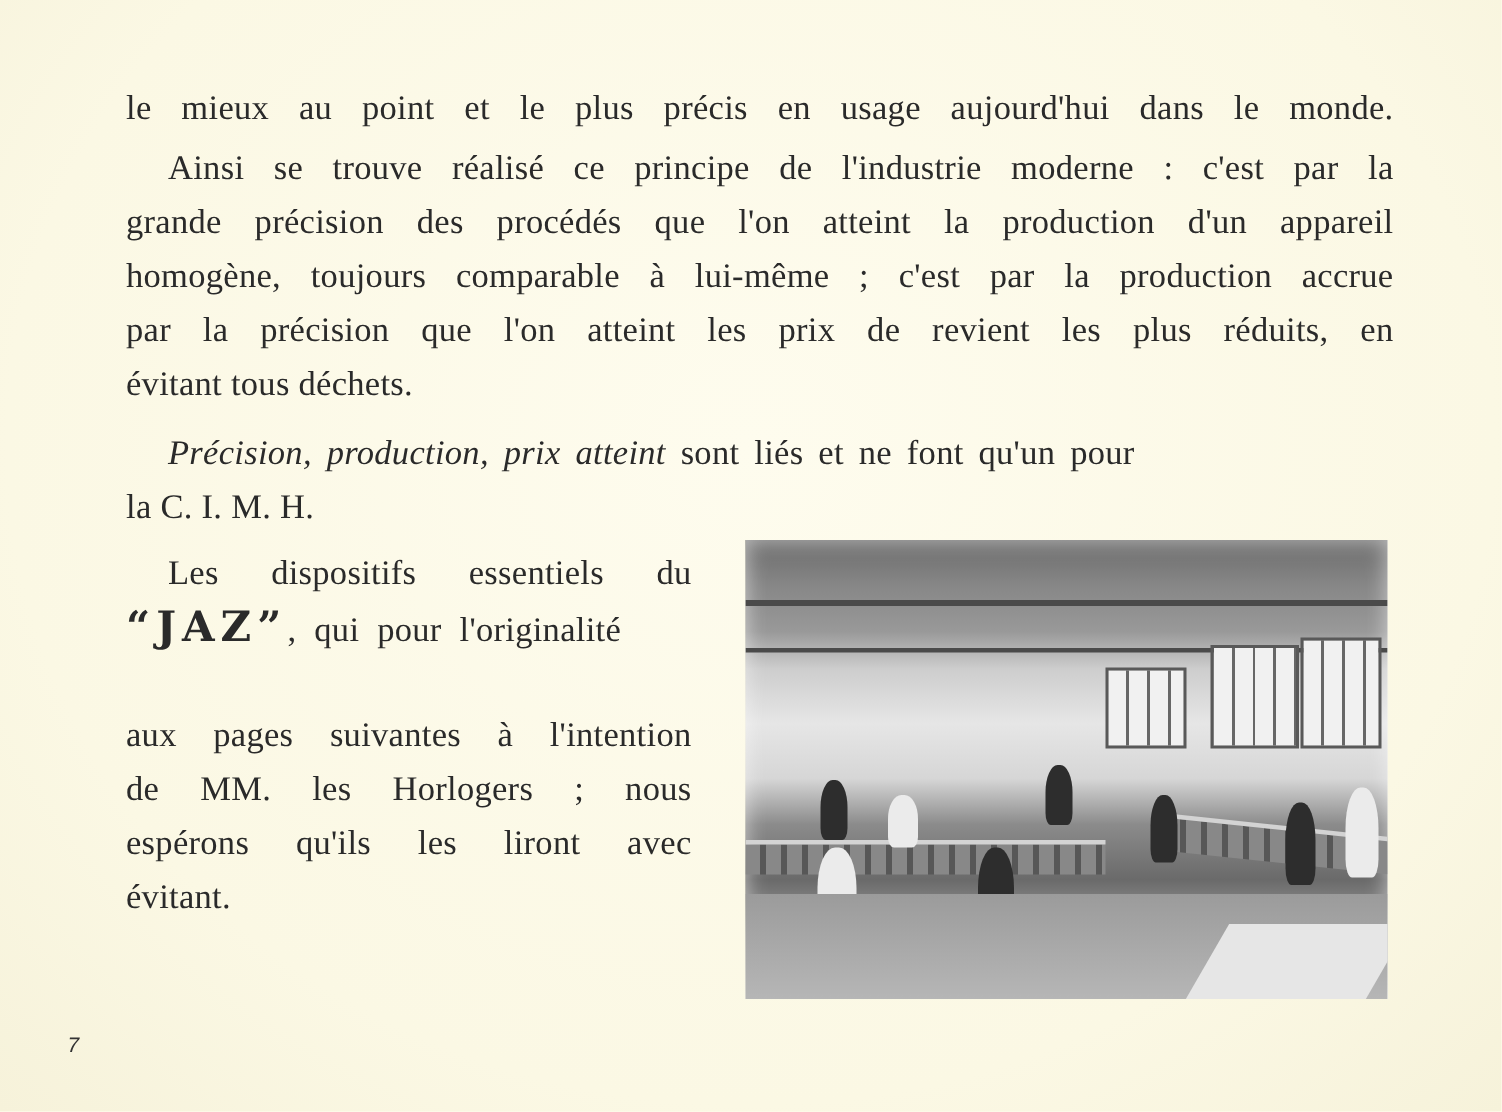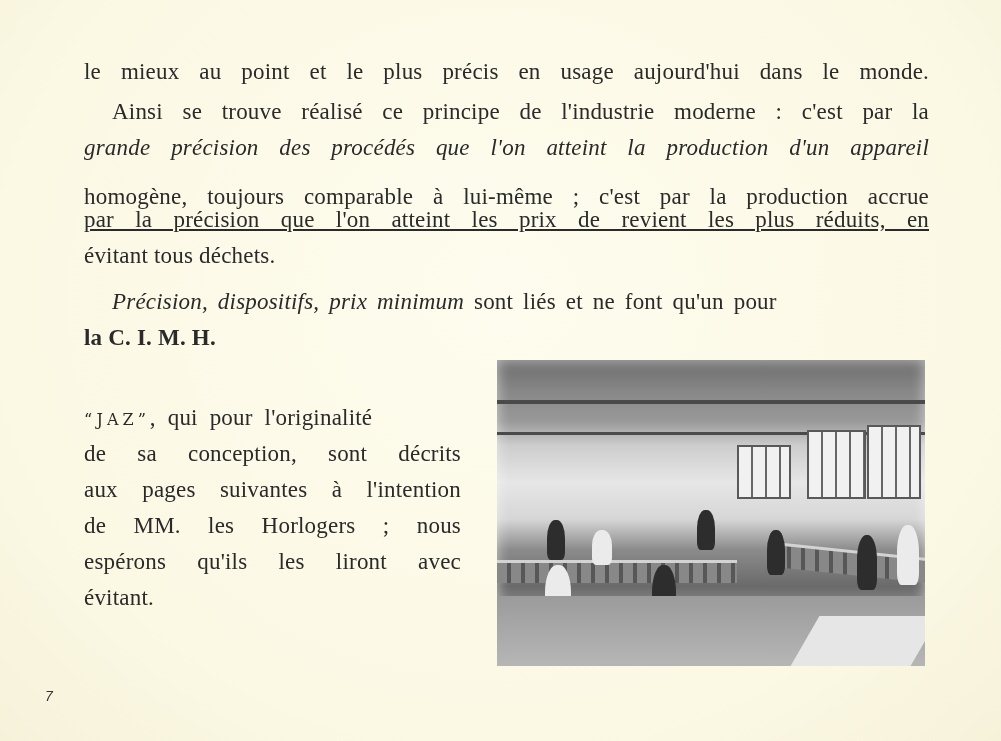--- a/index.html
+++ b/index.html
@@ -37,24 +37,24 @@
       text-align: center;
       text-align-last: left;
     }
     .indent { padding-left: 28px; width: 817px; }
     .ital { font-style: italic; }
     .narrow {
       width: 377px;
     }
     .narrow.indent { width: 349px; }
     .jaz {
-      font-weight: normal;
+      font-weight: bold;
       letter-spacing: 4px;
       font-family: "DejaVu Serif", serif;
-      font-size: 16px;
+      font-size: 28px;
     }
     .photo {
       position: absolute;
       left: 497px;
       top: 360px;
       width: 428px;
       height: 306px;
       background:
         linear-gradient(180deg, #6f6b62 0%, #8b877d 10%, #9d998e 20%, #cfcdc4 28%, #e7e6df 40%, #d8d6cd 52%, #8f8b80 62%, #6e6a60 74%, #a6a398 86%, #c9c6bb 100%);
       box-shadow: inset 0 0 14px rgba(255,255,240,0.6);
@@ -107,34 +107,34 @@
     }
   </style>
 </head>
 <body>
 
 <div class="page">
 
   <div class="line" style="top:54px;">le mieux au point et le plus précis en usage aujourd'hui dans le monde.</div>
 
   <div class="line indent" style="top:94px;">Ainsi se trouve réalisé ce principe de l'industrie moderne : c'est par la</div>
-  <div class="line" style="top:130px;font-style:italic;">grande précision des procédés que l'on atteint la production d'un appareil</div>
-  <div class="line" style="top:179px;">homogène, toujours comparable à lui-même ; c'est par la production accrue</div>
-  <div class="line" style="top:202px;text-decoration:underline;">par la précision que l'on atteint les prix de revient les plus réduits, en</div>
+  <div class="line" style="top:130px;">grande précision des procédés que l'on atteint la production d'un appareil</div>
+  <div class="line" style="top:166px;">homogène, toujours comparable à lui-même ; c'est par la production accrue</div>
+  <div class="line" style="top:202px;">par la précision que l'on atteint les prix de revient les plus réduits, en</div>
   <div class="line nojust" style="top:238px;">évitant tous déchets.</div>
 
   <div class="line indent" style="top:284px; text-align:left; text-align-last:left; word-spacing:4px;">
-    <span class="ital">Précision, dispositifs, prix minimum</span><span> sont liés et ne font qu'un pour</span>
+    <span class="ital">Précision, production, prix atteint</span><span> sont liés et ne font qu'un pour</span>
   </div>
-  <div class="line nojust" style="top:320px;font-weight:bold;">la  C. I. M. H.</div>
+  <div class="line nojust" style="top:320px;">la  C. I. M. H.</div>
 
+  <div class="line narrow indent" style="top:364px;">Les dispositifs essentiels du</div>
   <div class="line narrow nojust" style="top:400px; word-spacing:6px;">
     <span class="jaz">“JAZ”</span><span>, qui pour l'originalité</span>
   </div>
-  <div class="line narrow" style="top:436px;">de sa conception, sont décrits</div>
   <div class="line narrow" style="top:472px;">aux pages suivantes à l'intention</div>
   <div class="line narrow" style="top:508px;">de MM. les Horlogers ; nous</div>
   <div class="line narrow" style="top:544px;">espérons qu'ils les liront avec</div>
   <div class="line narrow nojust" style="top:580px;">évitant.</div>
 
   <div class="photo" title="Black-and-white photograph of a factory workshop with rows of workbenches and seated workers, large windows at the back">
     <div class="beam" style="top:40px;"></div>
     <div class="beam" style="top:72px; height:3px;"></div>
     <div class="win" style="left:240px; top:85px; width:50px; height:50px;"></div>
     <div class="win" style="left:310px; top:70px; width:55px; height:65px;"></div>

